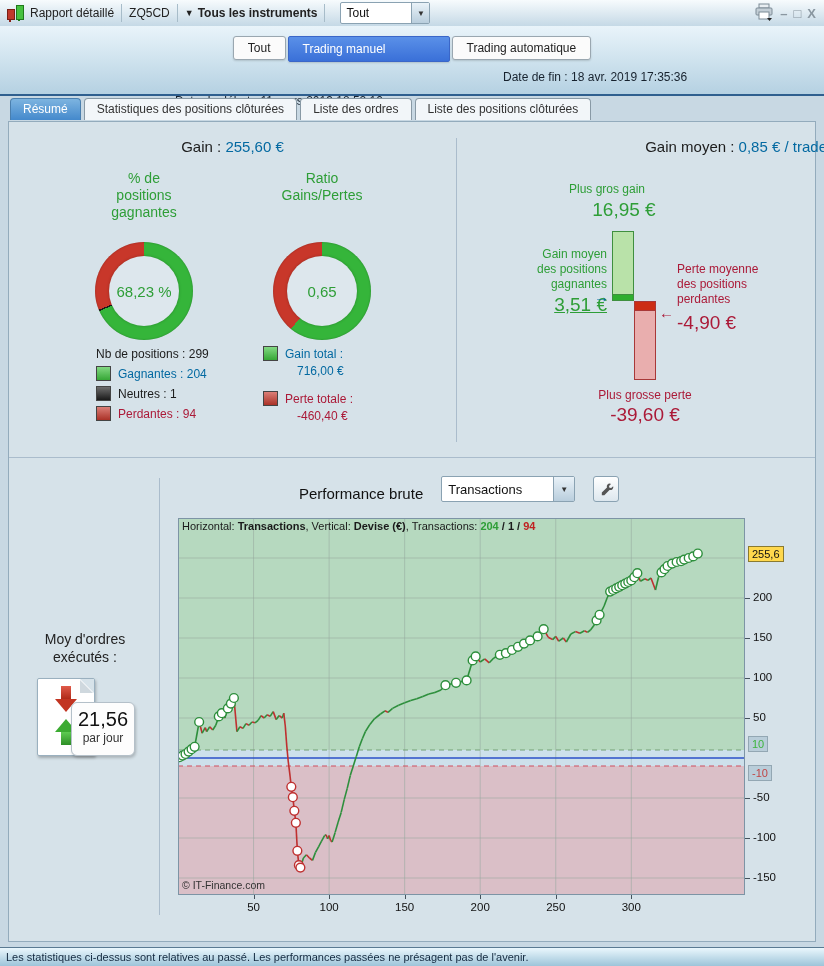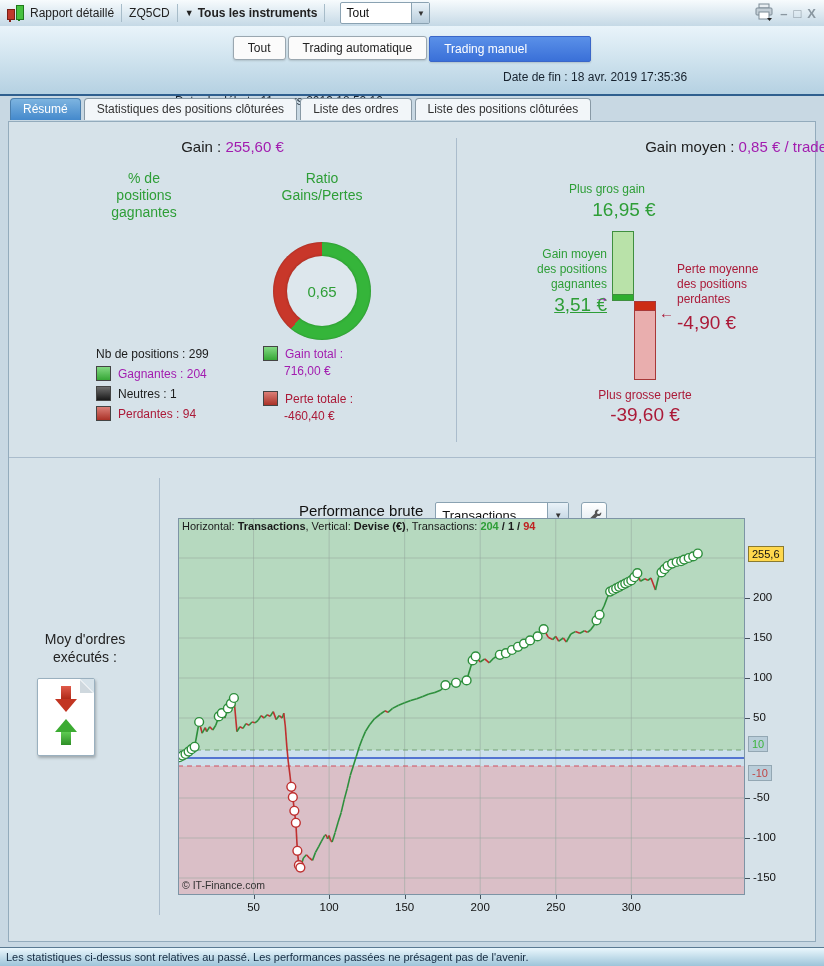--- a/index.html
+++ b/index.html
@@ -40,43 +40,43 @@
   .tabrow{position:absolute;left:10px;top:98px;display:flex;gap:3px;align-items:flex-end;}
   .tab{height:21px;line-height:21px;padding:0 12px;font-size:12px;background:#f2f6f9;color:#333;
     border:1px solid #8899a5;border-bottom:none;border-radius:4px 4px 0 0;}
   .tab.active{background:linear-gradient(#7db4e0,#4489cc);color:#fff;border-color:#4a7fae;}
   
   .panel{position:absolute;left:8px;top:121px;width:806px;height:819px;background:#d6e2e9;
     border:1px solid #93abbc;}
   .vdiv1{position:absolute;left:447px;top:16px;width:1px;height:304px;background:#aabccc;}
   .hdiv{position:absolute;left:0px;top:335px;width:806px;height:1px;background:#aabccc;}
   .vdiv2{position:absolute;left:150px;top:356px;width:1px;height:437px;background:#aabccc;}
-  .green-t{color:#a21caf;}
+  .green-t{color:#0369a1;}
   .red-t{color:#ab1a38;}
   .gain-line{position:absolute;left:0;top:16px;width:447px;text-align:center;font-size:15px;color:#1c1c1c;}
   .donut-title{position:absolute;width:160px;text-align:center;font-size:14px;line-height:17px;color:#2e9e37;}
   .donut{position:absolute;width:98px;height:98px;border-radius:50%;box-shadow:inset 0 0 2px rgba(0,0,0,.3);}
   .donut .hole{position:absolute;left:14px;top:14px;width:70px;height:70px;border-radius:50%;
     background:#dde7ed;display:flex;align-items:center;justify-content:center;
     font-size:15px;color:#2e9e37;box-shadow:0 0 3px rgba(0,0,0,.25);}
   .legend{position:absolute;font-size:12px;}
   .leg-row{display:flex;align-items:center;height:19px;margin-bottom:1px;}
   .sq{width:13px;height:13px;border:1px solid #444;margin-right:7px;flex:0 0 auto;
     background:linear-gradient(#fff3,#0002),#888;}
-  .indent{margin-left:21px;height:18px;}
+  .indent{margin-left:34px;height:18px;}
   
   .gm-head{position:absolute;left:447px;top:16px;width:359px;text-align:right;font-size:15px;color:#1c1c1c;margin-left:12px;}
   .small-green{font-size:12px;color:#2e9e37;line-height:15px;}
   .small-red{font-size:12px;color:#ab1a38;line-height:15px;}
   .big-green{font-size:19px;color:#2e9e37;}
   .big-red{font-size:19px;color:#ab1a38;}
   .bar{position:absolute;box-sizing:border-box;}
   .arrow{position:absolute;font-size:15px;font-weight:bold;}
   
-  .perf-head{position:absolute;left:290px;top:354px;display:flex;align-items:flex-start;gap:12px;margin-top:26px;}
+  .perf-head{position:absolute;left:290px;top:354px;display:flex;align-items:flex-end;gap:18px;}
   .perf-title{font-size:15px;color:#111;}
   .sel{display:flex;align-items:center;height:24px;width:132px;background:#fff;border:1px solid #8aa2b2;border-radius:2px;}
   .sel .val{flex:1;padding-left:6px;font-size:13px;color:#111;}
   .sel .dd-btn{width:20px;}
   .wrench-btn{width:24px;height:24px;background:linear-gradient(#fff,#dde7ee);border:1px solid #8aa2b2;border-radius:3px;
     display:flex;align-items:center;justify-content:center;}
   .moy-label{position:absolute;left:8px;top:508px;width:136px;text-align:center;font-size:14px;color:#222;line-height:18px;}
   .page-icon{position:absolute;left:28px;top:556px;width:56px;height:76px;background:#fff;
     border:1px solid #9ab0bf;border-radius:2px;box-shadow:1px 2px 3px rgba(0,0,0,.25);}
   .page-fold{position:absolute;right:0;top:0;width:0;height:0;
@@ -141,22 +141,22 @@
       </span>
       <span class="win-glyph">–</span>
       <span class="win-glyph">□</span>
       <span class="win-glyph">X</span>
     </div>
   </div>
 
   <div class="headzone">
     <div class="modebtns">
       <div class="modebtn">Tout</div>
+      <div class="modebtn sel">Trading manuel</div>
       <div class="modebtn">Trading automatique</div>
-      <div class="modebtn sel">Trading manuel</div>
     </div>
     <div class="dates">
       <span class="date-start">
         <span>Date de début :</span>
         <span>11 mars 2019 18:52:10</span>
       </span>
       <span class="date-end">
         <span>Date de fin :</span>
         <span>18 avr. 2019 17:35:36</span>
       </span>
@@ -183,20 +183,25 @@
     <div class="donut-title" style="left:55px;top:48px;">
       <div>% de</div>
       <div>positions</div>
       <div>gagnantes</div>
     </div>
     <div class="donut-title" style="left:233px;top:48px;">
       <div>Ratio</div>
       <div>Gains/Pertes</div>
     </div>
 
+    <div class="donut" id="donut1" style="left: 86px; top: 120px; background: conic-gradient(rgb(53, 181, 58) 0%, rgb(53, 181, 58) 68.23%, rgb(26, 26, 26) 68.23%, rgb(26, 26, 26) 68.73%, rgb(200, 55, 42) 68.73%, rgb(200, 55, 42) 100%);">
+      <div class="hole">
+          <span>68,23 %</span>
+        </div>
+    </div>
     <div class="donut" id="donut2" style="left: 264px; top: 120px; background: conic-gradient(rgb(53, 181, 58) 0%, rgb(53, 181, 58) 60.9%, rgb(200, 55, 42) 60.9%, rgb(200, 55, 42) 100%);">
       <div class="hole">
           <span>0,65</span>
         </div>
     </div>
 
     <div class="legend" style="left:87px;top:222px;">
       <div class="leg-row" style="color:#1c1c1c;">
           <span>Nb de positions : 299</span>
         </div>
@@ -277,20 +282,24 @@
       <div>Moy d'ordres</div>
       <div>exécutés :</div>
     </div>
     <div class="page-icon">
       <div class="page-fold2"></div>
       <div class="page-fold"></div>
       <div class="arr-stem" style="top:7px;height:13px;background:linear-gradient(#e05a4a,#b02a18);"></div>
       <div class="arr-tri" style="top:20px;border-top:13px solid #c23522;"></div>
       <div class="arr-tri" style="top:40px;border-bottom:13px solid #3cab32;"></div>
       <div class="arr-stem" style="top:53px;height:13px;background:linear-gradient(#5ecb52,#2e8f26);"></div>
+    </div>
+    <div class="value-box">
+      <div class="num">21,56</div>
+      <div class="unit">par jour</div>
     </div>
   </div>
 
   <div id="plot-mount" style="position:absolute;left:178px;top:518px;width:567px;height:377px;"><svg width="567" height="377">
         <rect x="0" y="0" width="567" height="232" fill="#b6d9bf"></rect>
         <rect x="0" y="232" width="567" height="16" fill="#cde0eb"></rect>
         <rect x="0" y="248" width="567" height="129" fill="#dabfc7"></rect>
         <line x1="75.55" y1="0" x2="75.55" y2="377" stroke="#96a89e" stroke-opacity="0.55"></line>
         <line x1="151.1" y1="0" x2="151.1" y2="377" stroke="#96a89e" stroke-opacity="0.55"></line>
         <line x1="226.64999999999998" y1="0" x2="226.64999999999998" y2="377" stroke="#96a89e" stroke-opacity="0.55"></line>

